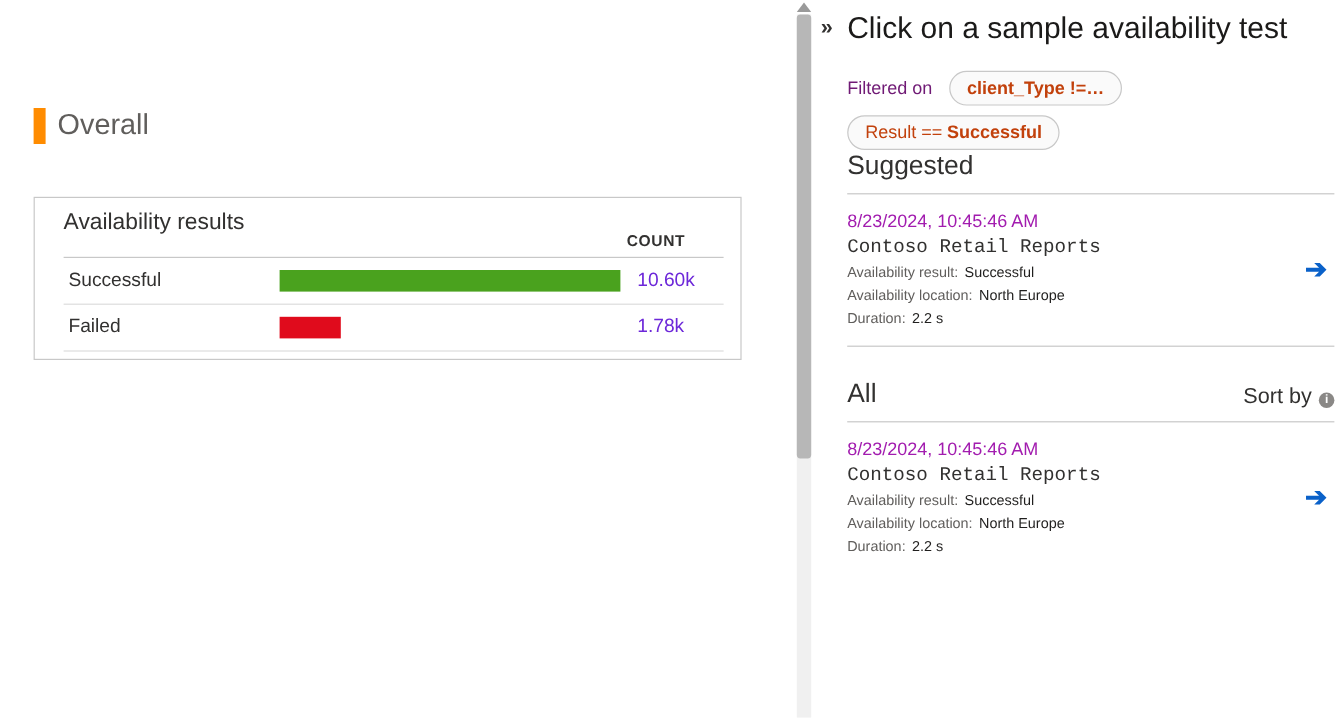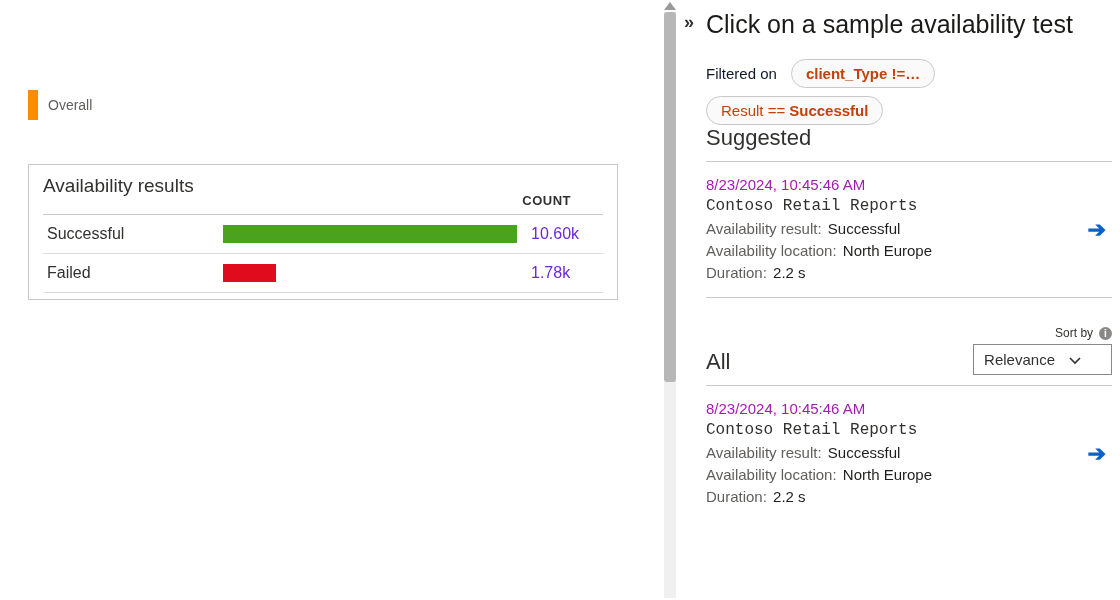--- a/index.html
+++ b/index.html
@@ -43,25 +43,25 @@
     border-radius:3px;
   }
   .right-pane {
     flex:1;
     padding: 8px 8px 8px 26px;
     position:relative;
   }
   
   .overall-row { display:flex; align-items:center; margin-top:90px; }
   .orange-tick { width:10px; height:30px; background:#ff8c00; margin-right:10px;}
-  .overall-label { font-size:14px; color:#605e5c; }
+  .overall-label { font-size:24px; color:#605e5c; }
   .results-card {
     border:1px solid #c8c8c8;
     margin-top:44px;
-    padding:10px 14px 6px 14px;
+    padding:10px 14px 6px 24px;
     width:590px;
   }
   .card-title { font-size:19px; color:#323130; }
   .card-header-row {
     display:flex; align-items:flex-end; justify-content:flex-end;
     margin-top:-4px;
   }
   .count-header {
     font-size:13px; font-weight:700; letter-spacing:0.5px;
     margin-right:32px;
@@ -87,50 +87,50 @@
     border:none; cursor:pointer; margin-right:14px;
   }
   
   .expand-chevrons {
     position:absolute; left:4px; top:12px;
     font-size:18px; color:#323130; font-weight:bold;
     letter-spacing:-4px;
   }
   .panel-title { font-size:25px; color:#1b1a19; margin-top:2px; }
   .filter-row { margin-top:20px; display:flex; align-items:center; flex-wrap:wrap; gap:8px 10px;}
-  .filter-label { font-size:15px; color:#0f172a; margin-right:4px;}
+  .filter-label { font-size:15px; color:#701a75; margin-right:4px;}
   .chip {
     border:1px solid #c8c8c8; border-radius:16px;
     padding:5px 14px; font-size:15px; color:#c2410c;
     background:#fafafa;
     display:inline-flex; align-items:center;
   }
   .chip .op { margin-right:4px; }
   .chip .val { font-weight:700; }
   .section-h { font-size:22px; }
   .section-hr { border:none; border-top:1px solid #c8c8c8; margin:10px 0 0 0; }
   .item {
     position:relative;
     padding:14px 0 16px 0;
     border-bottom:1px solid #c8c8c8;
   }
   .item .ts { font-size:15px; color:#a21caf; }
   .item .name { font-family: Consolas, "Courier New", monospace; font-size:16px; margin-top:4px;}
-  .kv { font-size:15px; margin-top:5px; }
+  .kv { font-size:12px; margin-top:5px; }
   .kv .k { color:#605e5c; }
   .kv .v { color:#201f1e; margin-left:2px;}
   .go-arrow {
     position:absolute; right:6px; top:50%;
     transform:translateY(-50%);
     color:#0a61c9; font-size:22px; font-weight:bold;
   }
   .all-header { display:flex; align-items:flex-end; justify-content:space-between; margin-top:26px;}
   .all-label { font-size:22px; }
   .sort-block { text-align:right; }
-  .sort-label { font-size:12px; color:#323130;text-align:center; }
+  .sort-label { font-size:18px; color:#323130;text-align:center; }
   .info-dot {
     display:inline-block; width:13px; height:13px; border-radius:50%;
     background:#8a8886; color:#fff; font-size:10px; line-height:13px; text-align:center;
     font-weight:bold; margin-left:2px;
   }
   .sort-select {
     margin-top:4px;
     border:1px solid #8a8886;
     padding:6px 30px 6px 10px;
     font-size:15px;
@@ -214,28 +214,20 @@
       <div class="go-arrow">➔</div>
     </div>
 
     <div class="all-header">
       <div class="all-label">All</div>
       <div class="sort-block">
         <div>
           <span class="sort-label">Sort by</span>
           <span class="info-dot">i</span>
         </div>
-        <div class="sort-select">
-          <span>Relevance</span>
-          <span class="caret">
-            <svg class="caret-svg" viewBox="0 0 12 8">
-                <path d="M1 1 L6 6 L11 1" stroke="#323130" stroke-width="1.6" fill="none"></path>
-              </svg>
-          </span>
-        </div>
       </div>
     </div>
     <hr class="section-hr">
 
     <div class="item" style="border-bottom:none">
       <div class="ts">8/23/2024, 10:45:46 AM</div>
       <div class="name">Contoso Retail Reports</div>
       <div class="kv"><span class="k">Availability result:</span> <span class="v">Successful</span></div>
       <div class="kv"><span class="k">Availability location:</span> <span class="v">North Europe</span></div>
       <div class="kv"><span class="k">Duration:</span> <span class="v">2.2 s</span></div>

